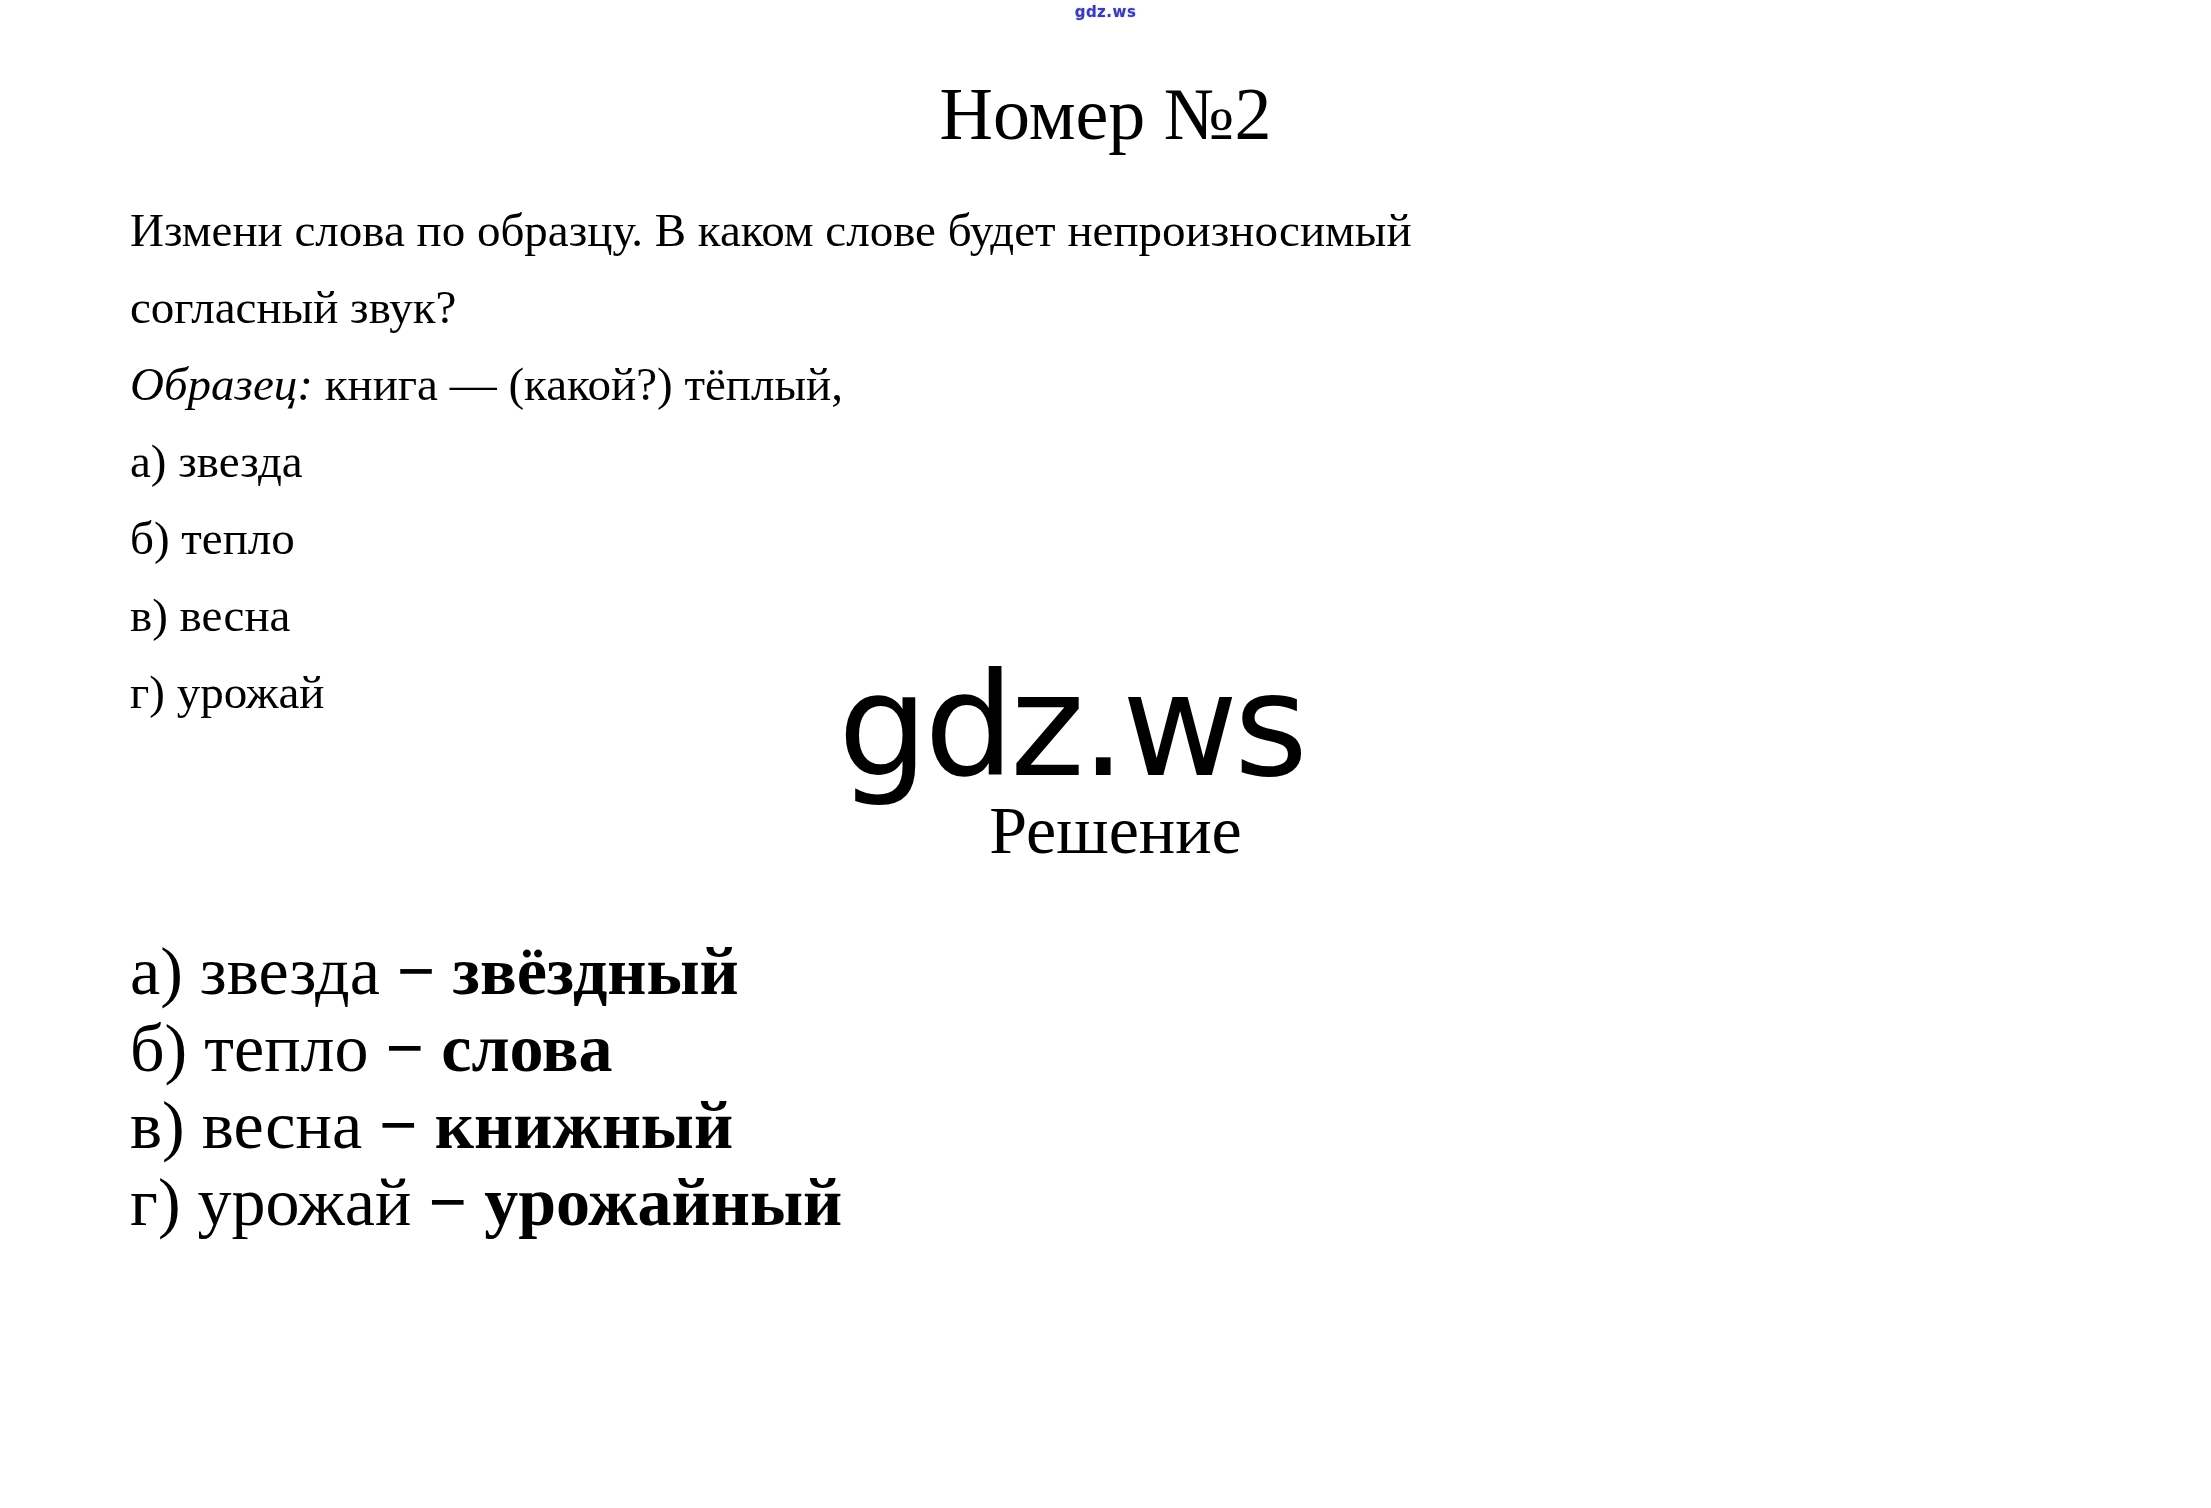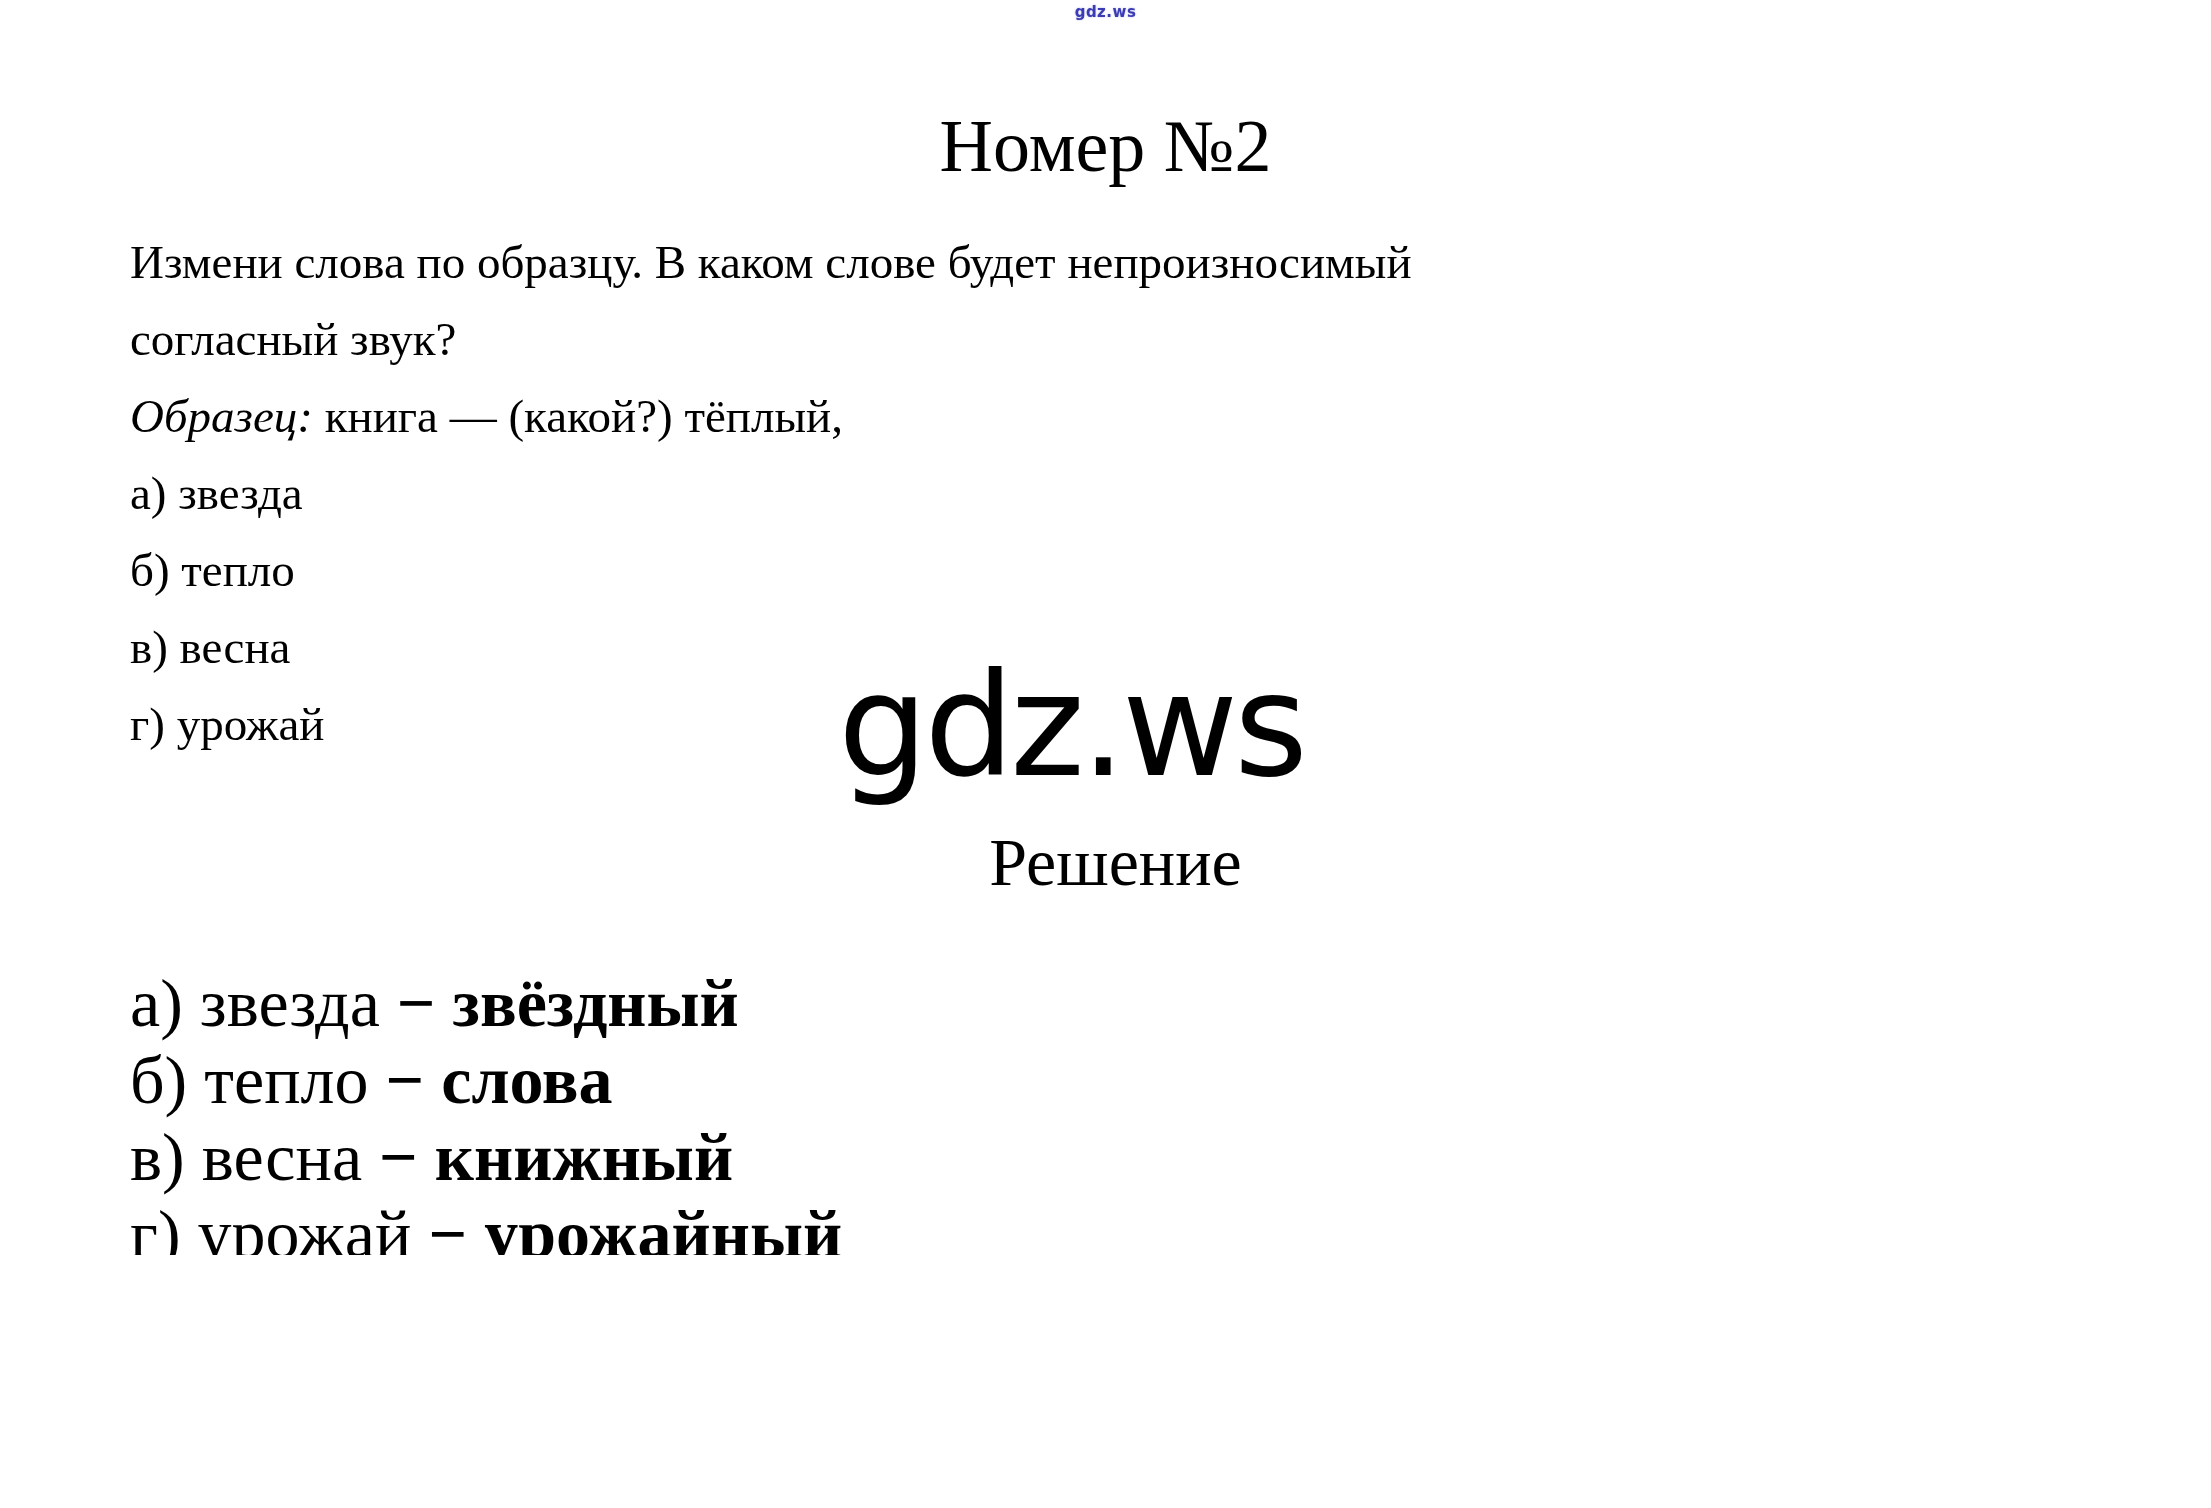--- a/index.html
+++ b/index.html
@@ -23,21 +23,21 @@
     transform: translateX(-50%);
     font-family: "DejaVu Sans", sans-serif;
     font-size: 15px;
     font-weight: bold;
     color: #3b3bb3;
     text-shadow: 0 0 2px #b9b9e8;
     letter-spacing: 0.5px;
   }
   .title {
     margin: 0;
-    padding-top: 104px;
+    padding-top: 72px;
     text-align: center;
     font-size: 74px;
     font-weight: normal;
     line-height: 85px;
   }
   .question {
     margin: 35px 120px 0 130px;
     font-size: 47px;
     line-height: 77px;
   }

